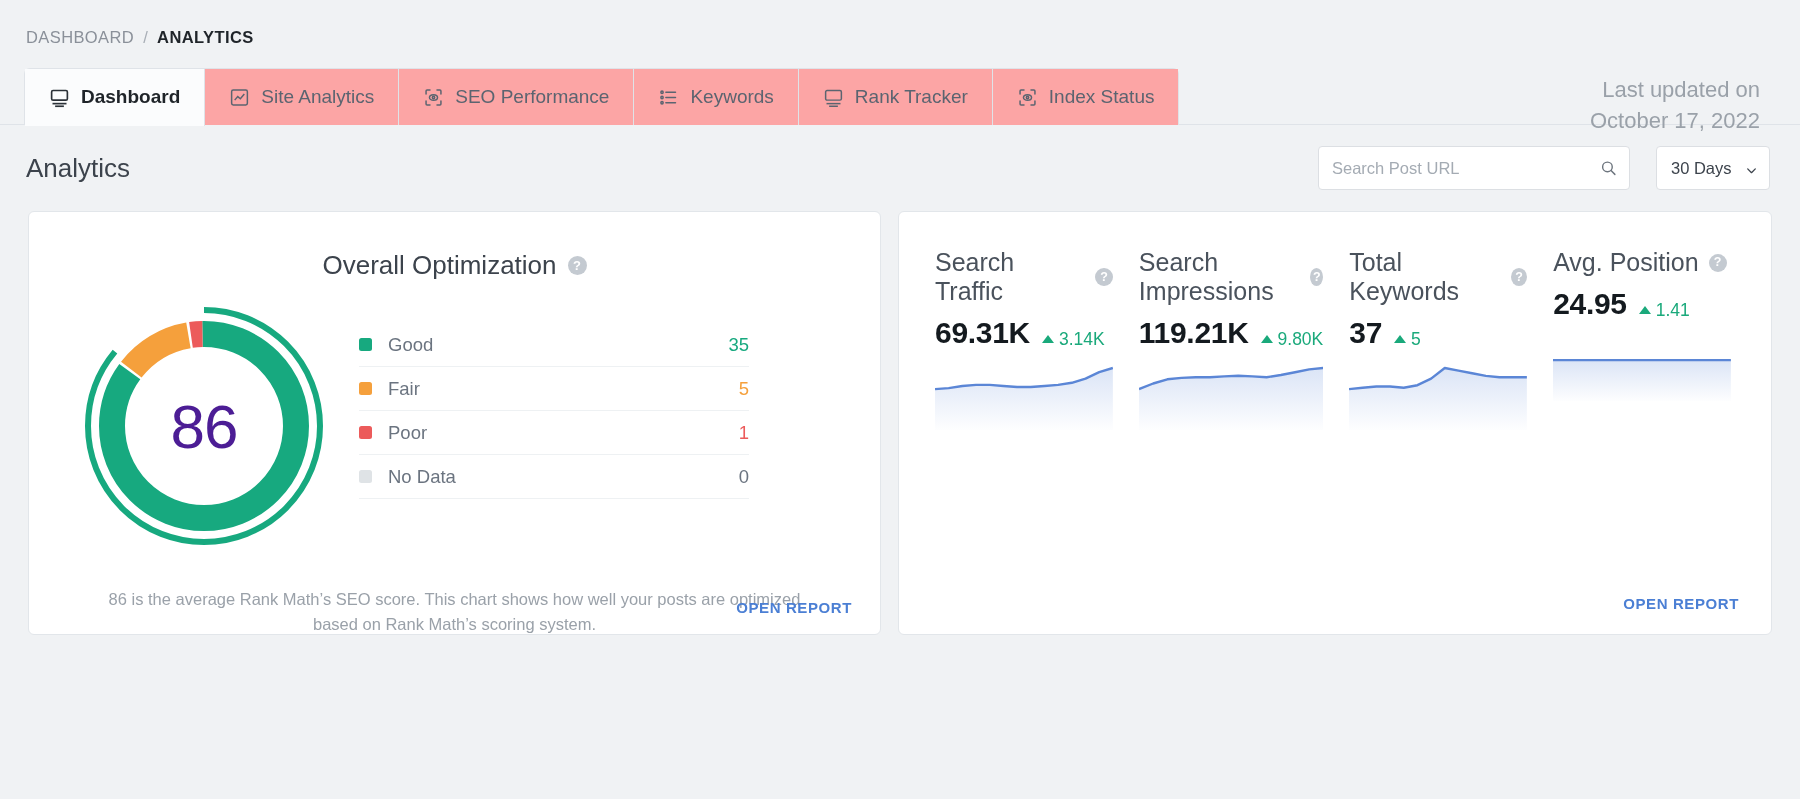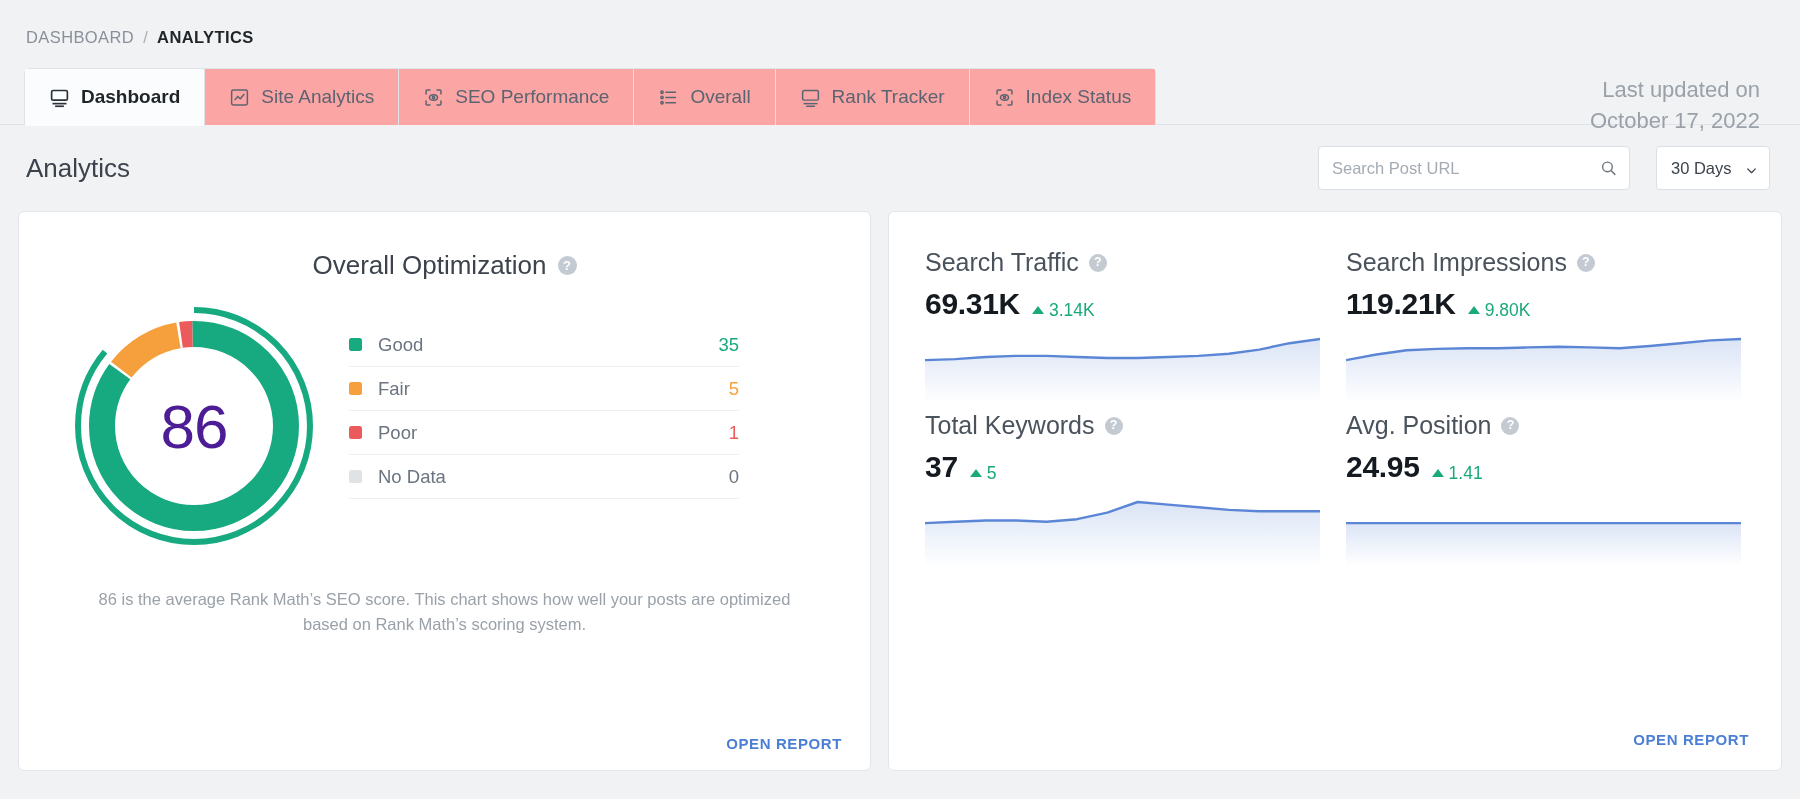--- a/index.html
+++ b/index.html
@@ -119,23 +119,23 @@
     padding: 0 11px 0 14px;
     font-size: 16.5px; color: #3c434c;
     cursor: pointer;
   }
   .chev { width: 13px; height: 13px; }
 
   
   .cards {
     display: flex;
     gap: 17px;
-    padding: 0 18px;
+    padding: 0 28px;
     align-items: stretch;
-    height: 560px;
+    height: 424px;
   }
   .card {
     background: #fff;
     border: 1px solid #e2e6ea;
     border-radius: 6px;
     position: relative;
   }
   .card-left  { width: 853px; }
   .card-right { flex: 1; }
 
@@ -207,21 +207,21 @@
     font-size: 15px;
     font-weight: 600;
     letter-spacing: .6px;
     cursor: pointer;
   }
   .card-right .open-report { bottom: 22px; right: 32px; }
 
   
   .stat-grid {
     display: grid;
-    grid-template-columns: 1fr 1fr;
+    grid-template-columns: 1fr 1fr 1fr 1fr;
     padding: 36px 40px 0 36px;
     column-gap: 26px;
     row-gap: 0;
   }
   .stat { padding-bottom: 10px; }
   .stat-head {
     display: flex; align-items: center; gap: 10px;
     font-size: 25px;
     color: #4a525c;
     font-weight: 500;
@@ -298,21 +298,21 @@
       <span class="ticon">
         <svg viewBox="0 0 24 24" width="21" height="21" fill="none" stroke="#5b6470" stroke-width="1.7" stroke-linecap="round">
           <circle cx="4.6" cy="6" r="1.3"></circle>
             <circle cx="4.6" cy="12" r="1.3"></circle>
             <circle cx="4.6" cy="18" r="1.3"></circle>
           <line x1="9" y1="6" x2="20" y2="6"></line>
             <line x1="9" y1="12" x2="20" y2="12"></line>
             <line x1="9" y1="18" x2="20" y2="18"></line>
         </svg>
       </span>
-      <span>Overall</span>
+      <span>Keywords</span>
     </div>
 
     <div class="tab">
       <span class="ticon">
         <svg viewBox="0 0 24 24" width="21" height="21" fill="none" stroke="#5b6470" stroke-width="1.7">
             <rect x="3" y="4" width="18" height="11" rx="1.6"></rect>
             <line x1="4" y1="19" x2="20" y2="19"></line>
             <line x1="7" y1="22" x2="17" y2="22"></line>
           </svg>
       </span>

